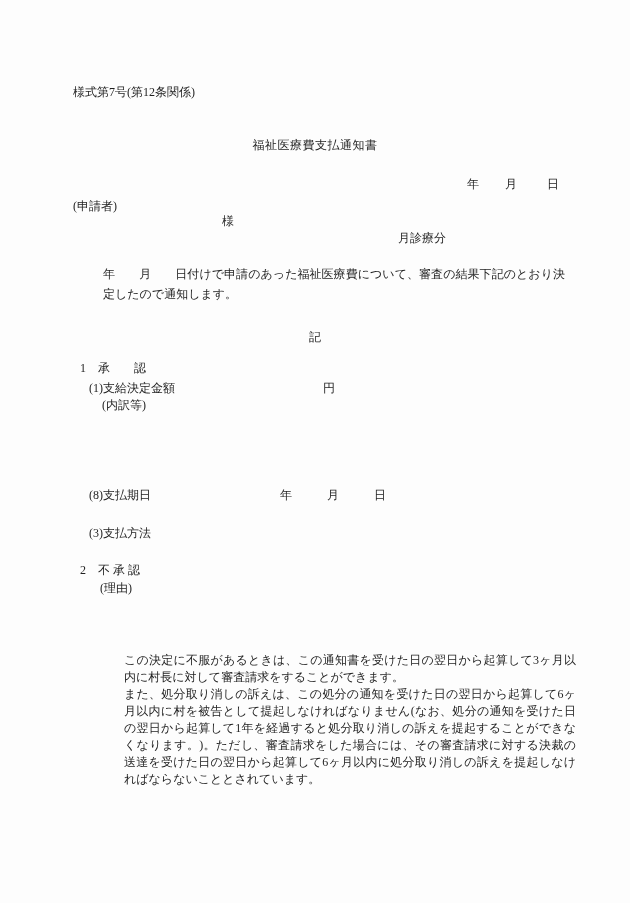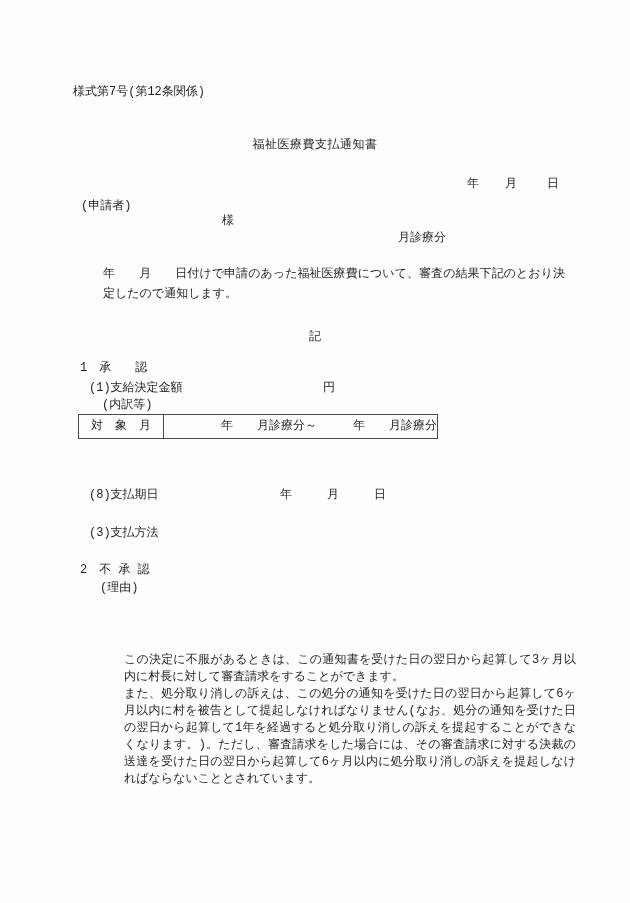--- a/index.html
+++ b/index.html
@@ -1,15 +1,15 @@
 <!DOCTYPE html>
 <html><head>
 <meta charset="utf-8">
 <style>
-  * { margin:0; padding:0; box-sizing:border-box;font-family:Liberation Mono, monospace; }
+  * { margin:0; padding:0; box-sizing:border-box; }
   html,body { background:#ffffff; }
   body {
     font-family:"Liberation Serif","DejaVu Serif",serif;
     -webkit-font-smoothing:antialiased;
   }
   .page {
     position:relative;
     width:630px; height:903px;
     background:#fdfdfd;
     color:#1f1f1f;
@@ -20,21 +20,21 @@
   .abs { position:absolute; white-space:pre; }
 
   .form-number   { left:73px;  top:85px;  }
   .doc-title     { left:0; right:0; top:138px; text-align:center; letter-spacing:0.5px; }
 
   .date-line     { top:177px; }
   .date-y        { left:467px; }
   .date-m        { left:505px; }
   .date-d        { left:547px; }
 
-  .applicant     { left:73px;  top:199px;margin-left:8px; }
+  .applicant     { left:73px;  top:199px; }
   .honorific     { left:222px; top:214px; }
   .issuer        { left:398px; top:231px; }
 
   .intro {
     position:absolute; left:95px; top:265px; width:462px;
     line-height:19.5px; text-align:justify;margin-left:8px;
   }
 
   .record-marker { left:0; right:0; top:330px; text-align:center; }
 
@@ -107,24 +107,20 @@
 
   <div>
     <span class="abs item1-label">(1)支給決定金額</span>
     <span class="abs item1-unit">円</span>
   </div>
 
   <div class="abs breakdown">(内訳等)</div>
 
   <table class="detail-table">
     <tbody>
-    <tr class="r2">
-      <td class="c1 lbl">対　象　月</td>
-      <td class="target-val" colspan="3">年　　月診療分～　　　年　　月診療分</td>
-    </tr>
   </tbody>
     </table>
 
   <div>
     <span class="abs item2-line item2-label">(8)支払期日</span>
     <span class="abs item2-line item2-y">年</span>
     <span class="abs item2-line item2-m">月</span>
     <span class="abs item2-line item2-d">日</span>
   </div>
 

